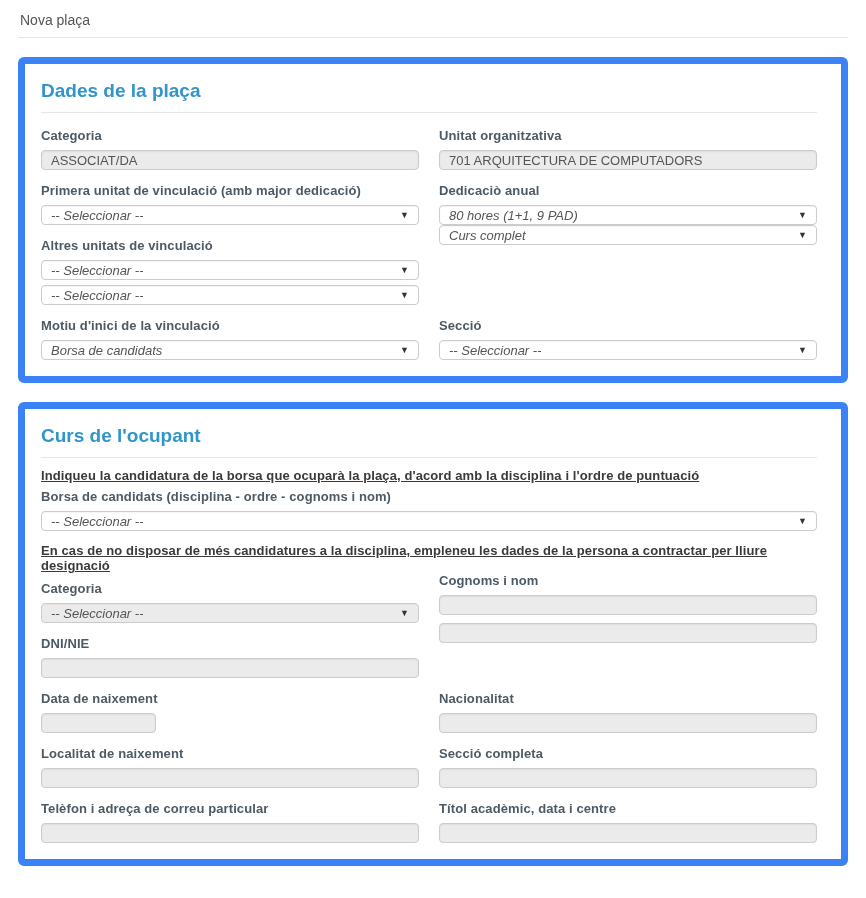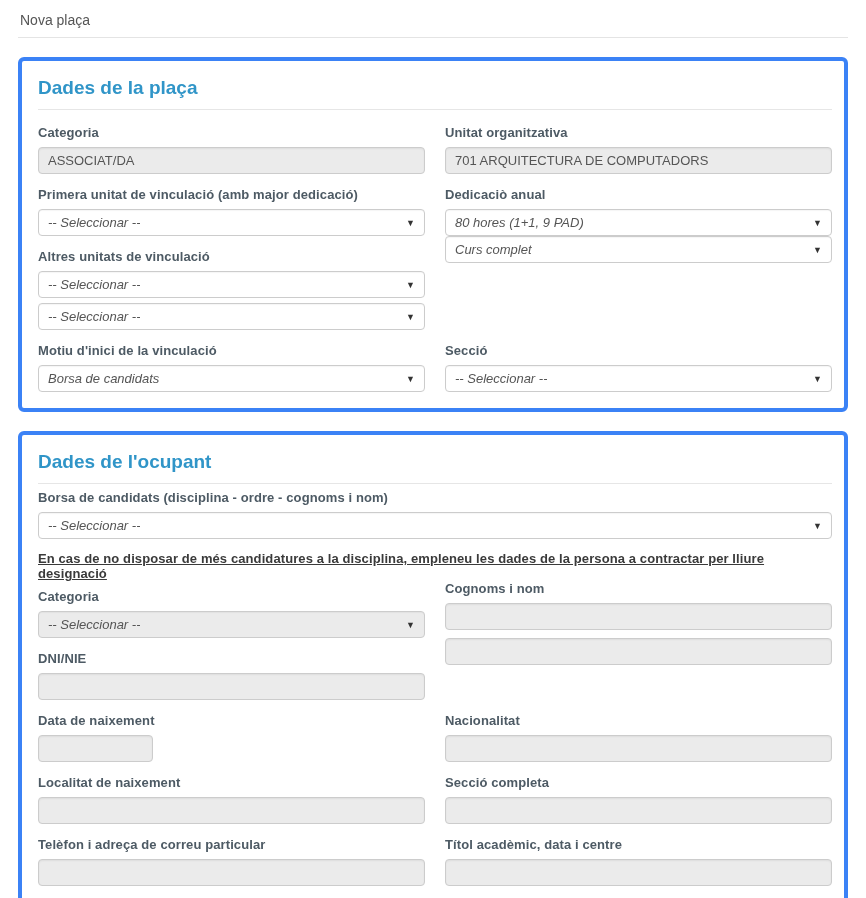--- a/index.html
+++ b/index.html
@@ -15,24 +15,24 @@
 
   .page-title {
     font-size: 14px;
     font-weight: 400;
     color: #555;
     padding: 4px 2px 9px 2px;
     border-bottom: 1px solid #e4e4e4;
   }
 
   .panel {
-    border: 4px solid #3b82f6;
+    border: 7px solid #3b82f6;
     border-radius: 6px;
     margin-top: 19px;
-    padding: 12px 12px 16px 16px;
+    padding: 12px 24px 16px 16px;
   }
   .panel-title {
     font-size: 19px;
     font-weight: 700;
     color: #3095c8;
     padding: 4px 0 10px 0;
   }
   .panel-divider {
     border: none;
     border-top: 1px solid #e6e6e6;
@@ -46,21 +46,21 @@
     display: block;
     font-size: 13px;
     font-weight: 700;
     color: #4d5a64;
     margin: 13px 0 7px 0;
     letter-spacing: .1px;
   }
 
   .control, .sel {
     width: 100%;
-    height: 27px;
+    height: 20px;
     border: 1px solid #cccccc;
     border-radius: 4px;
     font-family: "Liberation Sans", "DejaVu Sans", sans-serif;
     font-size: 13px;
     color: #555;
     background: #ffffff;
   }
   input.control {
     padding: 0 9px;
     box-shadow: inset 0 1px 2px rgba(0,0,0,0.06);
@@ -175,23 +175,24 @@
         <label class="field-label">Secció</label>
         <div class="sel">
           <span class="sel-value">-- Seleccionar --</span>
           <span class="arrow">▼</span>
         </div>
       </div>
     </div>
   </div>
 
   <div class="panel">
-    <h2 class="panel-title">Dades de l'ocupant</h2>
+    <h2 class="panel-title">Curs de l'ocupant</h2>
     <hr class="panel-divider">
 
+    <p class="instruction first">Indiqueu la candidatura de la borsa que ocuparà la plaça, d'acord amb la disciplina i l'ordre de puntuació</p>
 
     <label class="field-label" style="margin-top:6px">Borsa de candidats (disciplina - ordre - cognoms i nom)</label>
     <div class="sel">
       <span class="sel-value">-- Seleccionar --</span>
       <span class="arrow">▼</span>
     </div>
 
     <p class="instruction">En cas de no disposar de més candidatures a la disciplina, empleneu les dades de la persona a contractar per lliure designació</p>
 
     <div class="row">

